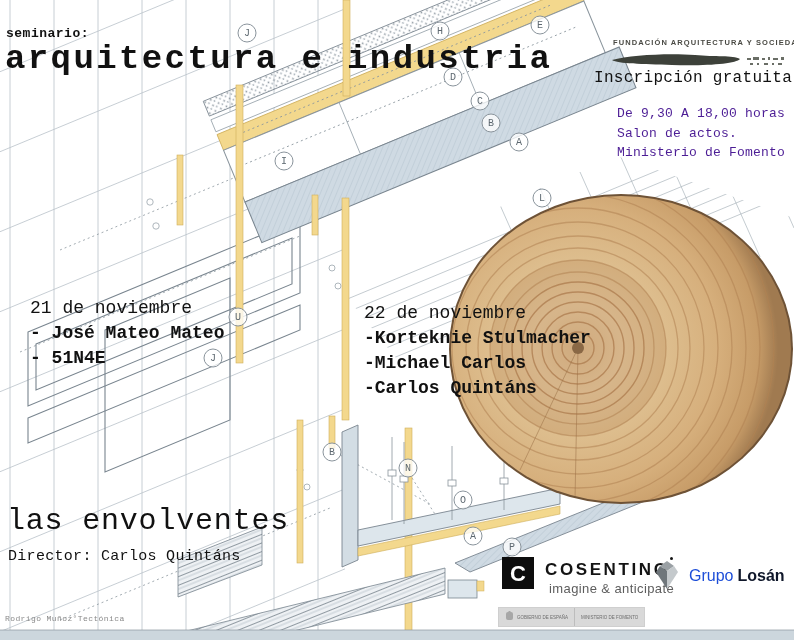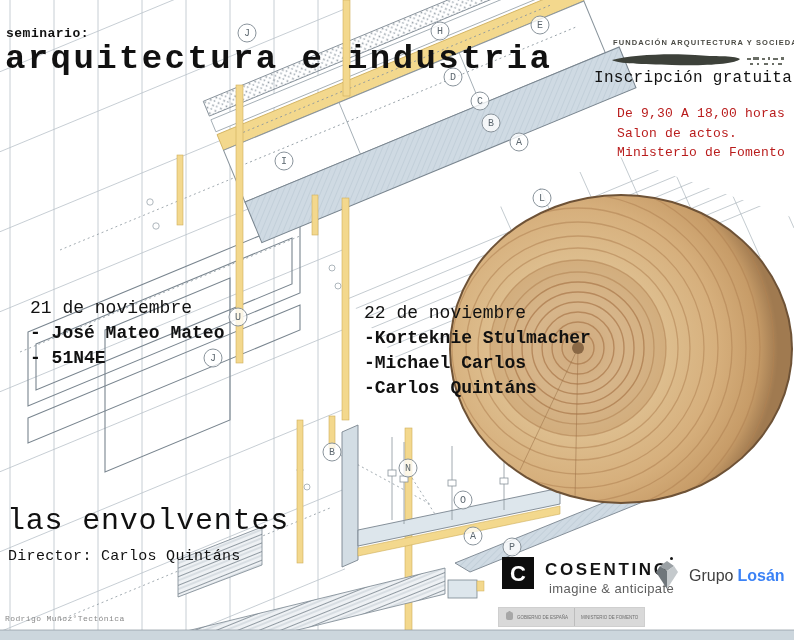--- a/index.html
+++ b/index.html
@@ -7,21 +7,21 @@
           font-family:"Liberation Mono","DejaVu Sans Mono",monospace;color:#111;}
   .abs{position:absolute;}
   svg.layer{position:absolute;left:0;top:0;}
   
   .kicker{left:6px;top:26px;font-size:13px;font-weight:bold;letter-spacing:.5px;}
   .title{left:5px;top:40px;font-size:34px;font-weight:bold;letter-spacing:2.4px;white-space:nowrap;}
   
   .foundation{left:613px;top:38px;font-size:7.5px;font-weight:bold;letter-spacing:1.1px;
               color:#4a4a44;font-family:"Liberation Sans","DejaVu Sans",sans-serif;white-space:nowrap;}
   .inscripcion{left:594px;top:69px;font-size:16px;letter-spacing:.3px;white-space:nowrap;}
-  .schedule{left:617px;top:104px;font-size:13px;line-height:19.5px;letter-spacing:.2px;color:#b91c1c;}
+  .schedule{left:617px;top:104px;font-size:13px;line-height:19.5px;letter-spacing:.2px;color:#4c1d95;}
   
   .day{font-size:18px;line-height:25px;white-space:nowrap;}
   .day .date{font-weight:normal;}
   .day .spk{font-weight:bold;}
   .day1{left:9px;top:296px;padding-left:21px;}
   .day2{left:364px;top:301px;}
   
   .theme{font-size:30px;letter-spacing:.8px;white-space:nowrap;}
   .theme1{left:7px;top:504px;}
   .theme2{left:343px;top:504px;}
@@ -34,22 +34,22 @@
           text-align:center;transform:translate(-50%,-50%);font-family:"Liberation Mono",monospace;}
   
   .cosentino{left:502px;top:557px;display:flex;align-items:flex-start;gap:11px;}
   .cos-text{font-family:"Liberation Sans","DejaVu Sans",sans-serif;}
   .cos-name{font-size:17px;font-weight:bold;letter-spacing:2.6px;color:#141414;position:relative;top:3px;}
   .cos-mark{display:inline-block;width:3px;height:3px;background:#141414;border-radius:50%;
             vertical-align:top;margin-left:1px;}
   .cos-tag{font-size:13px;color:#5d5d5d;letter-spacing:.4px;margin-top:4px;margin-left:4px;}
   .losan{left:652px;top:560px;display:flex;align-items:center;gap:7px;
          font-family:"Liberation Sans","DejaVu Sans",sans-serif;}
-  .losan-prefix{font-size:16px;color:#404040;}
-  .losan-name{font-size:16px;font-weight:bold;color:#3b82f6;margin-left:4px;}
+  .losan-prefix{font-size:16px;color:#1d4ed8;}
+  .losan-name{font-size:16px;font-weight:bold;color:#0f172a;margin-left:4px;}
   .gov{left:498px;top:607px;display:flex;background:#d9d9d9;border:1px solid #cfcfcf;
        font-family:"Liberation Sans","DejaVu Sans",sans-serif;color:#6d6d6d;}
   .gov .cell{display:flex;align-items:center;gap:3px;padding:3px 6px;font-size:4.5px;line-height:5px;}
   .gov .cell+.cell{border-left:1px solid #bdbdbd;}
 </style>
 </head>
 <body>
 
 <div class="poster">
 

